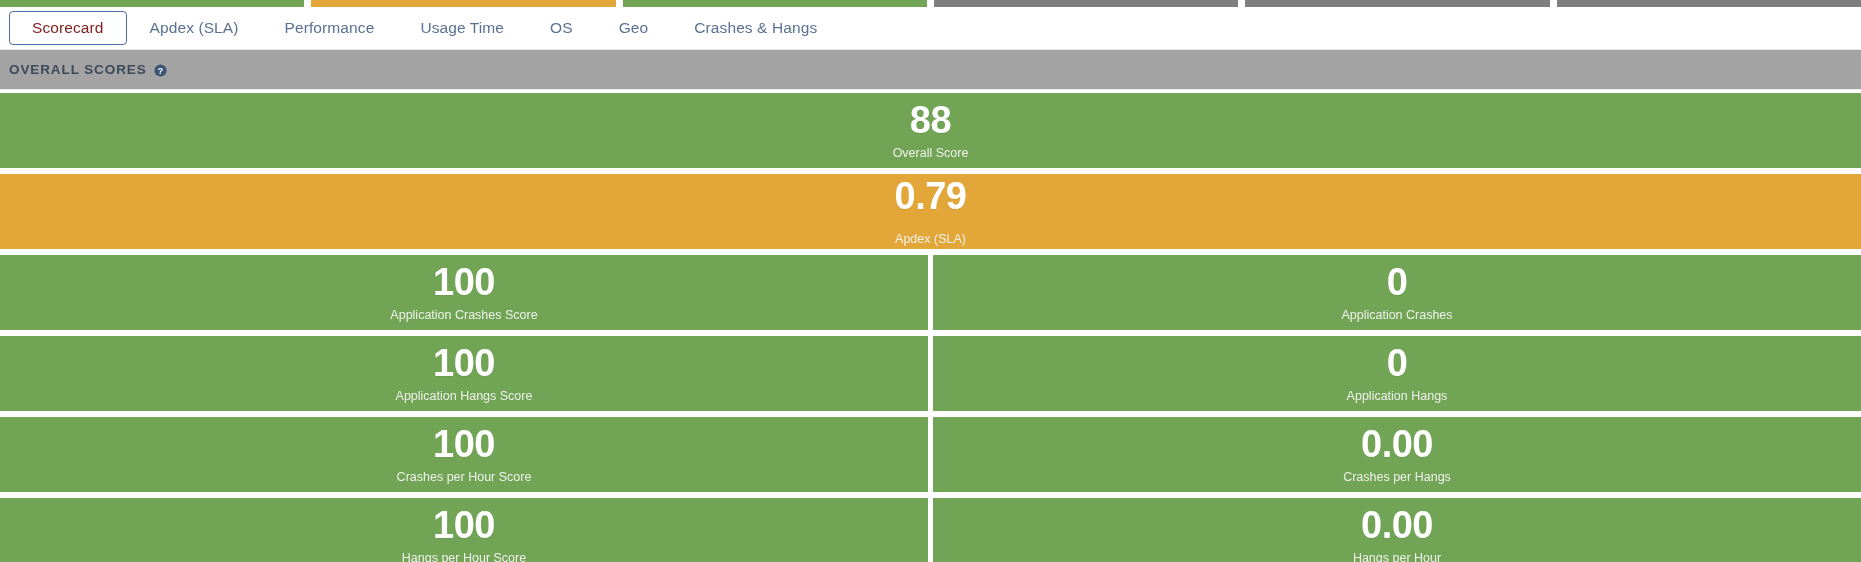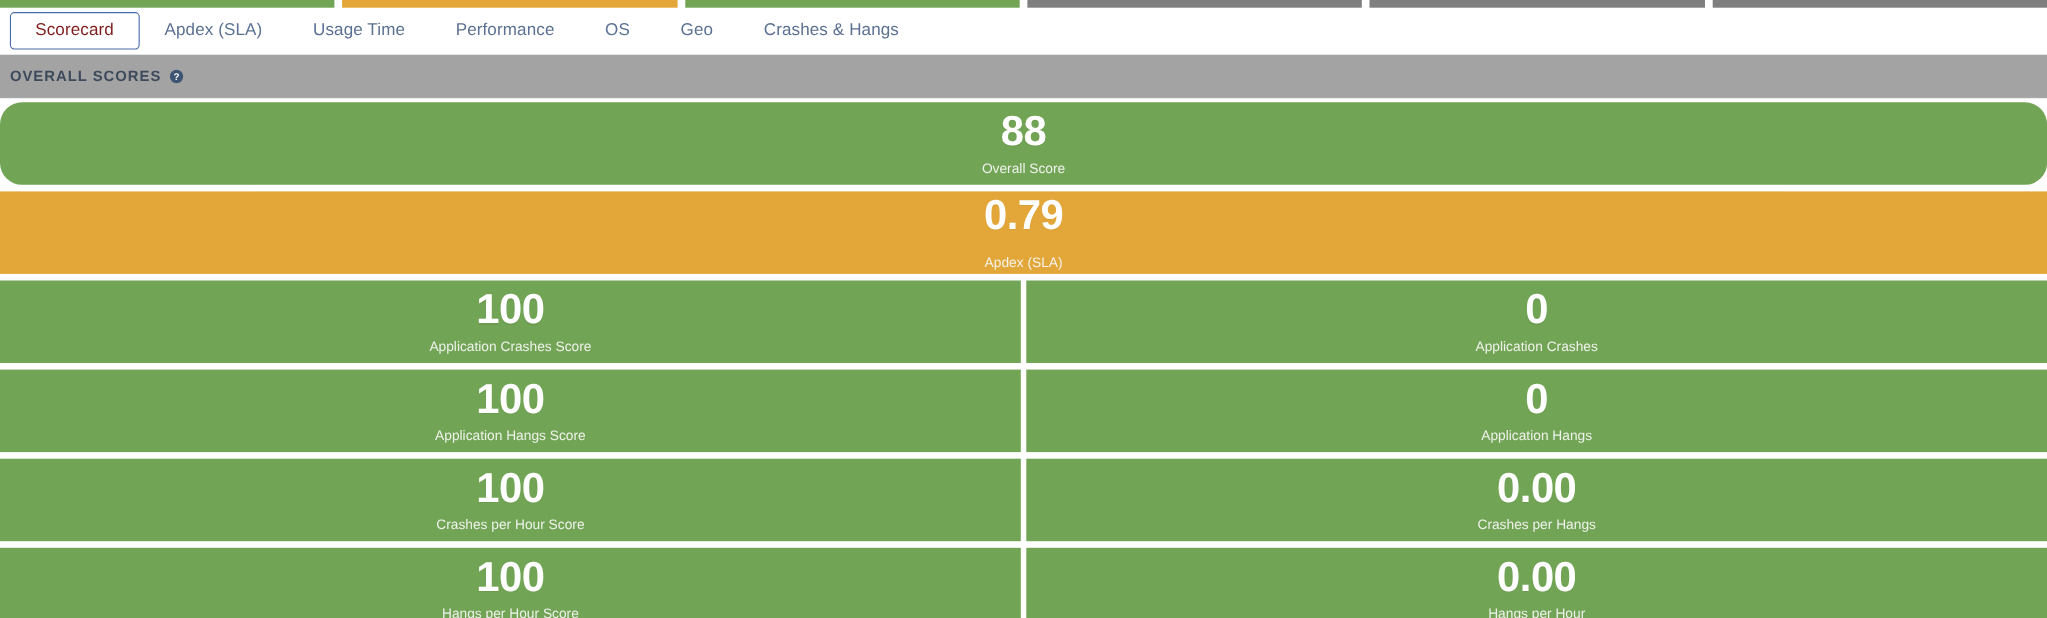--- a/index.html
+++ b/index.html
@@ -112,40 +112,40 @@
     <div class="strip-seg" style="background: rgb(227, 167, 57);"></div>
     <div class="strip-seg" style="background: rgb(114, 164, 85);"></div>
     <div class="strip-seg" style="background: rgb(127, 127, 127);"></div>
     <div class="strip-seg" style="background: rgb(127, 127, 127);"></div>
     <div class="strip-seg" style="background: rgb(127, 127, 127);"></div>
   </div>
 
 <div id="tabbar">
     <div class="tab active">Scorecard</div>
     <div class="tab">Apdex (SLA)</div>
+    <div class="tab">Performance</div>
     <div class="tab">Usage Time</div>
-    <div class="tab">Performance</div>
     <div class="tab">OS</div>
     <div class="tab">Geo</div>
     <div class="tab">Crashes &amp; Hangs</div>
   </div>
 
 <div id="section-head">
   <span id="section-title">OVERALL SCORES</span>
   <span id="help-icon">
     <svg width="13" height="13" viewBox="0 0 16 16">
       <circle cx="8" cy="8" r="7.5" fill="#3d5573"></circle>
       <text x="8" y="12" font-size="11" font-family="Liberation Sans, sans-serif" fill="#ffffff" text-anchor="middle" font-weight="bold">?</text>
     </svg>
   </span>
 </div>
 
 <div id="scorecard">
     <div class="score-row">
-      <div class="cell full" style="background: rgb(114, 164, 85); border-radius: 20px;">
+      <div class="cell full" style="background: rgb(114, 164, 85);">
         <div class="cell-value">88</div>
         <div class="cell-label">Overall Score</div>
       </div>
     </div>
     <div class="score-row">
       <div class="cell half-right" style="background: rgb(227, 167, 57); gap: 11px;">
         <div class="cell-value">0.79</div>
         <div class="cell-label">Apdex (SLA)</div>
       </div>
     </div>

